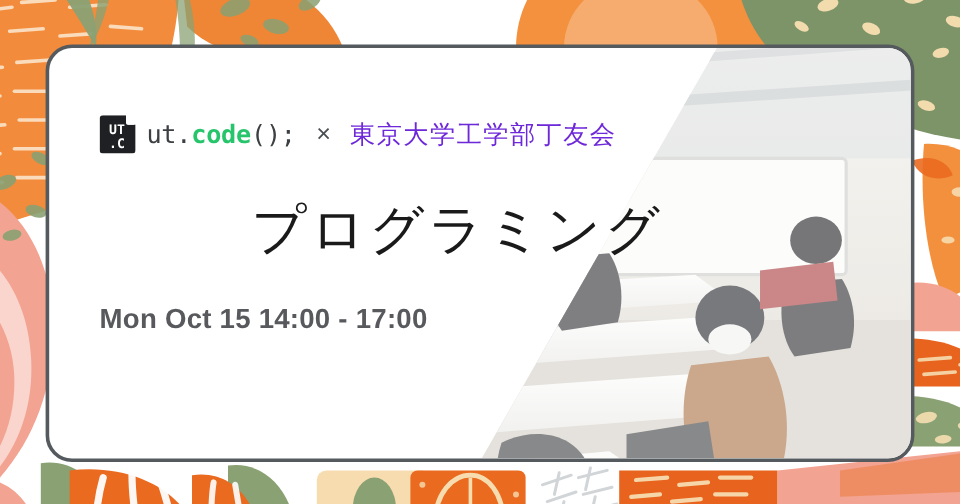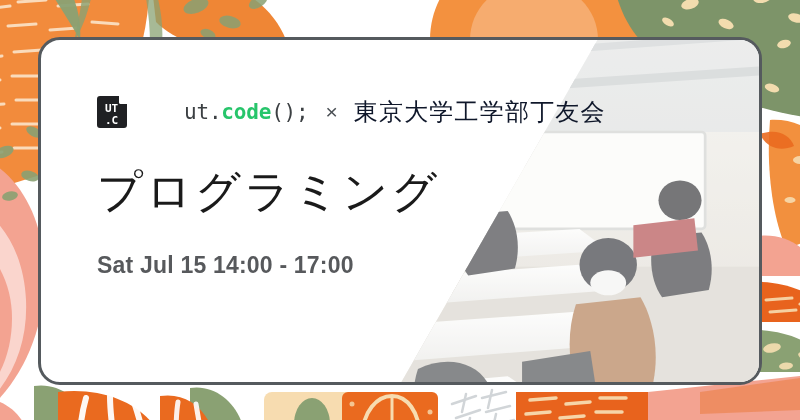--- a/index.html
+++ b/index.html
@@ -58,21 +58,21 @@
   #photo-wash {
     position: absolute;
     inset: 0;
     background: rgba(255,255,255,0.34);
     pointer-events: none;
   }
 
   
   #text-block {
     position: absolute;
-    left: 56px;
+    left: 42px;
     top: 0;
     height: 100%;
     width: 470px;
     z-index: 6;
     display: flex;
     flex-direction: column;
     justify-content: flex-start;
   }
 
   #brand-row {
@@ -85,49 +85,48 @@
   #brand-logo { flex: 0 0 auto; display: block; }
 
   #brand-text {
     font-family: "DejaVu Sans Mono", "Liberation Mono", monospace;
     font-size: 21px;
     letter-spacing: -0.2px;
     color: #3c4043;
     white-space: nowrap;
     display: flex;
     align-items: flex-start;
-    margin-left: 48px;
   }
   .brand-dark { color: #3c4043; }
   .brand-green { color: #27c56b; font-weight: bold; }
 
   #brand-sep {
     font-family: "Liberation Sans", sans-serif;
     font-size: 21px;
     color: #4a4f54;
     margin: 0 7px 0 8px;
   }
   #brand-org {
     font-family: "Liberation Sans", sans-serif;
-    font-size: 24px;
+    font-size: 21px;
     letter-spacing: 1.2px;
-    color: #0f172a;
+    color: #6d28d9;
     white-space: nowrap;
   }
 
   #headline {
     margin-top: 33px;
     font-family: "Liberation Sans", sans-serif;
     font-weight: 400;
     font-size: 45px;
     line-height: 1.36;
     letter-spacing: 3px;
     color: #1a1a1a;
   }
-  .headline-line { display: block; white-space: nowrap; }
+  .headline-line { display: block; white-space: nowrap; text-align: right; }
 
   #datetime {
     margin-top: 30px;
     font-family: "Liberation Sans", sans-serif;
     font-weight: bold;
     font-size: 23px;
     letter-spacing: 0.2px;
     color: #57595c;
     white-space: nowrap;
   }
@@ -464,16 +463,16 @@
 
         <span id="brand-sep">×</span>
 
         <span id="brand-org">東京大学工学部丁友会</span>
       </div>
 
       <h1 id="headline">
         <span class="headline-line">プログラミング</span>
       </h1>
 
-      <div id="datetime">Sat Jul 15 14:00 - 17:00</div>
+      <div id="datetime">Mon Oct 15 14:00 - 17:00</div>
     </div>
   </div>
 </div>
 
 </body></html>

